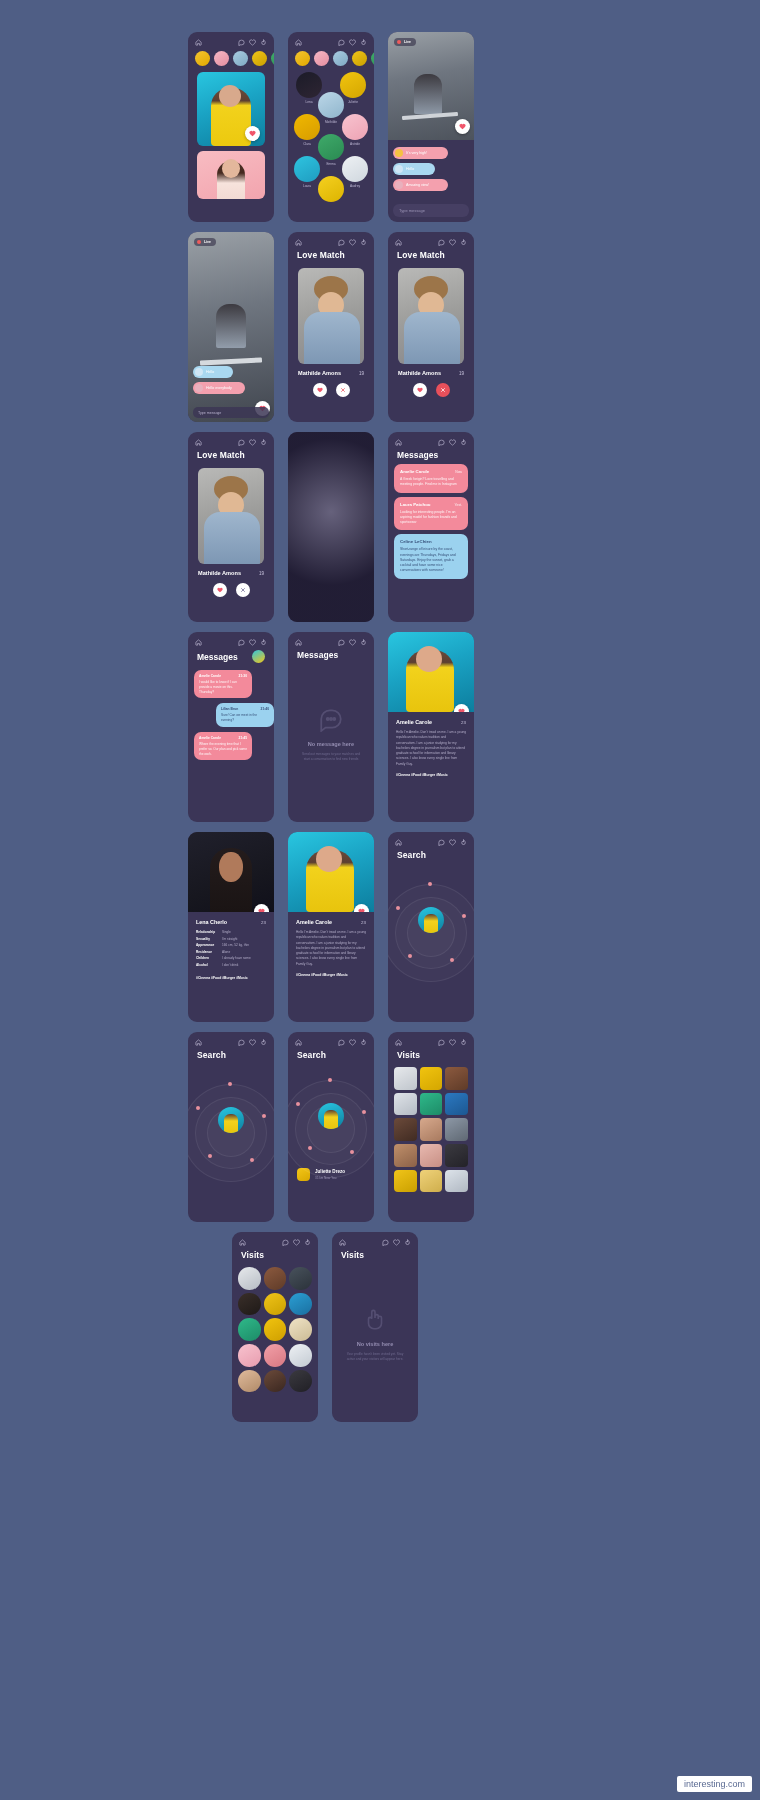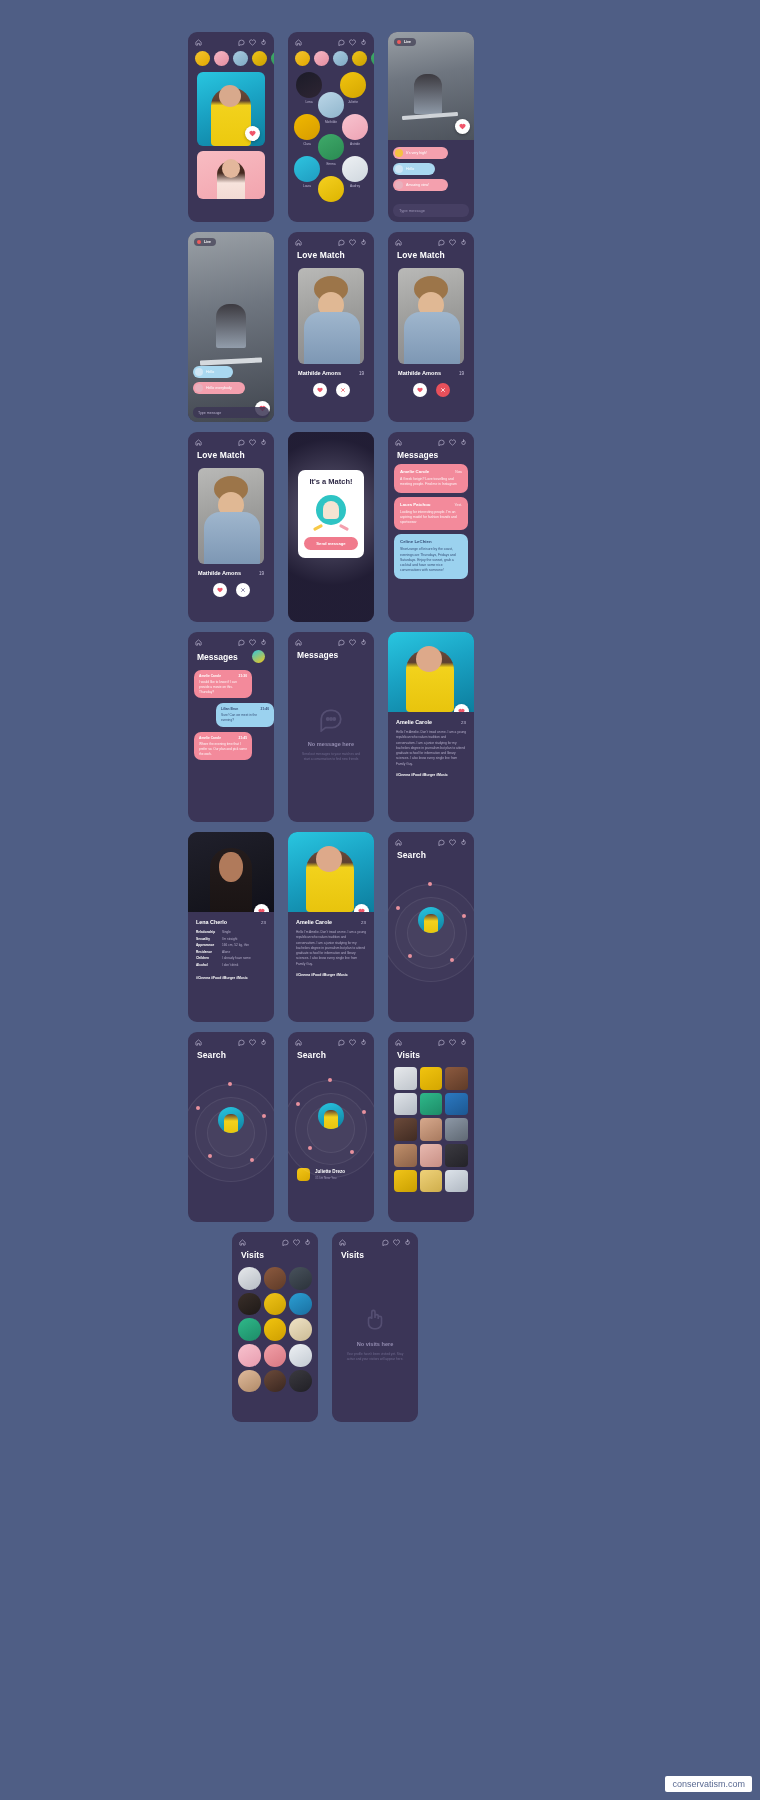--- a/index.html
+++ b/index.html
@@ -479,30 +479,20 @@
       <div class="circ-btn white">
         <svg viewBox="0 0 24 24" fill="none" stroke="#6c6790" stroke-width="3">
             <path d="M5 5l14 14M19 5L5 19"></path>
           </svg>
       </div>
     </div>
   </div>
 
   <div class="phone" style="left:288px; top:432px;">
     <div class="modal-backdrop"></div>
-    <div class="modal">
-      <div class="modal-title">It's a Match!</div>
-      <div class="modal-illus">
-        <div style="position:absolute;left:50%;top:4px;transform:translateX(-50%);width:30px;height:30px;border-radius:50%;background:#2ec4c4;"></div>
-        <div style="position:absolute;left:50%;top:10px;transform:translateX(-50%);width:16px;height:18px;background:#f4e4d2;border-radius:8px 8px 4px 4px;"></div>
-        <div style="position:absolute;left:9px;bottom:2px;width:10px;height:3px;background:#f7c948;border-radius:2px;transform:rotate(-28deg);"></div>
-        <div style="position:absolute;right:9px;bottom:2px;width:10px;height:3px;background:#f4a0ae;border-radius:2px;transform:rotate(28deg);"></div>
-      </div>
-      <div class="modal-btn">Send message</div>
-    </div>
   </div>
 
   <div class="phone" style="left:388px; top:432px;">
     <div class="navbar">
       <span>
           <svg width="7" height="7" viewBox="0 0 24 24" fill="none" stroke="#cfc9e4" stroke-width="2">
             <path d="M3 11l9-8 9 8v9a1 1 0 01-1 1h-5v-6H9v6H4a1 1 0 01-1-1z"></path>
           </svg>
         </span>
       <span class="nav-right">
@@ -977,15 +967,15 @@
         <svg width="26" height="26" viewBox="0 0 24 24" fill="none" stroke="#8b84ab" stroke-width="1.5">
             <path d="M9 11V5.5a1.5 1.5 0 013 0V11m0-1.5a1.5 1.5 0 013 0V12m0-1a1.5 1.5 0 013 0v5a5 5 0 01-5 5h-2a5 5 0 01-5-5v-4a1.5 1.5 0 013 0"></path>
           </svg>
       </div>
       <div class="empty-title">No visits here</div>
       <div class="empty-sub">Your profile hasn't been visited yet. Stay active and your visitors will appear here.</div>
     </div>
   </div>
 
 
-  <div class="watermark">conservatism.com</div>
+  <div class="watermark">interesting.com</div>
 
 </div>
 
 </body></html>

